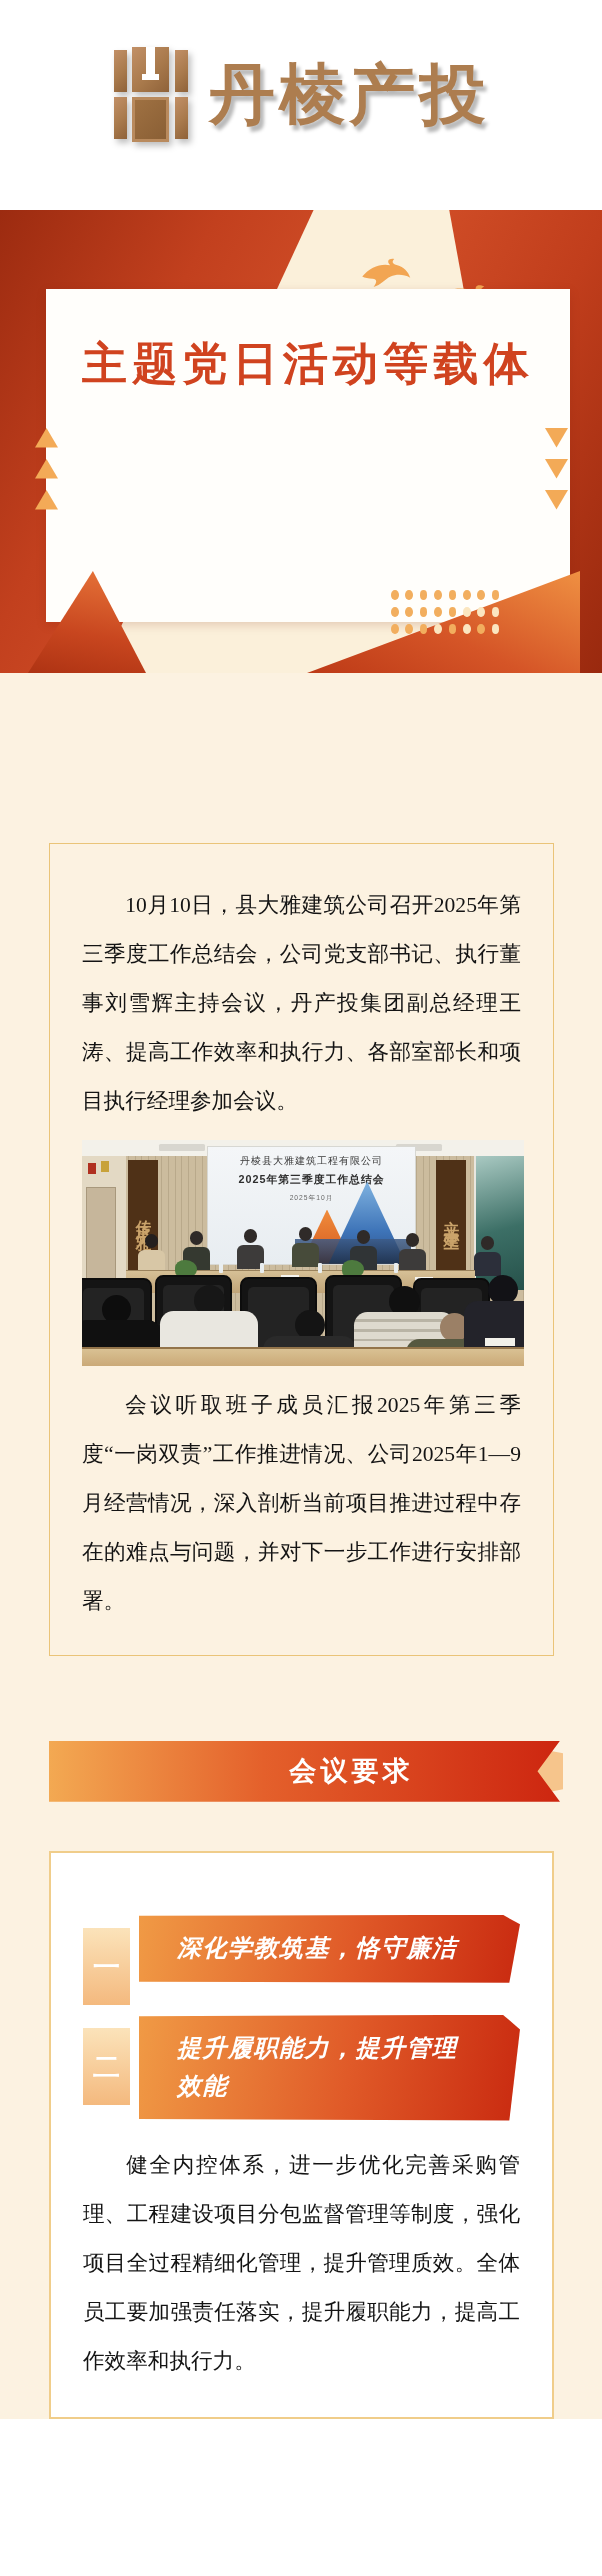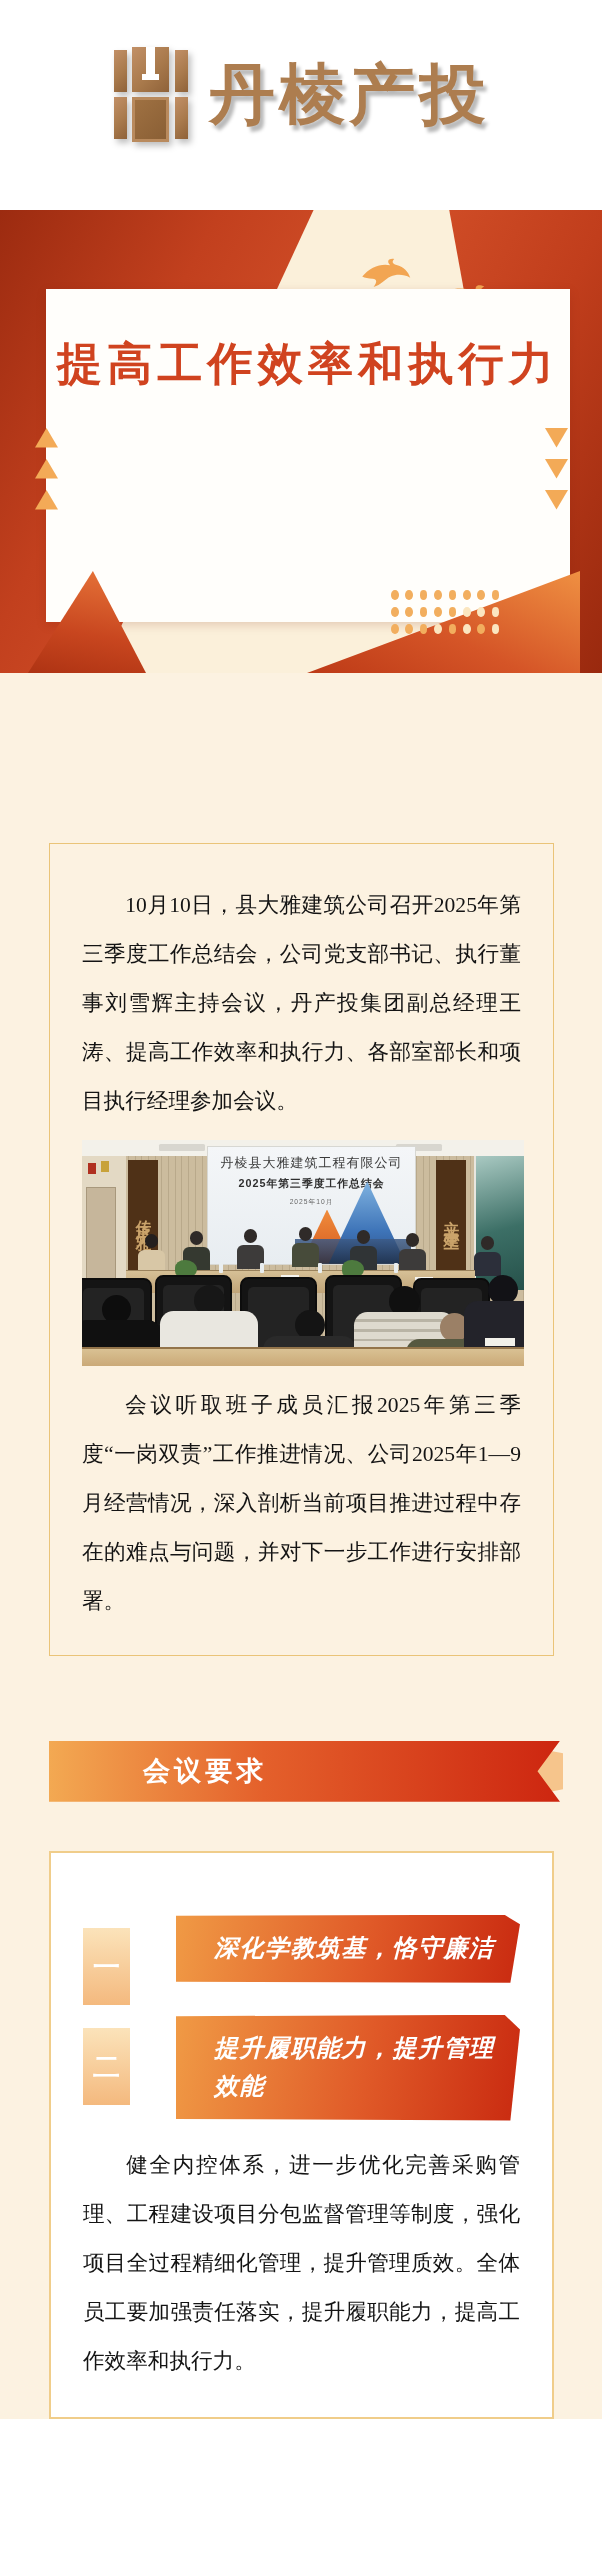--- a/index.html
+++ b/index.html
@@ -73,21 +73,21 @@
   .ph-door { position:absolute; left:4.1px; top:31px; width:30px; height:93px; background:#c6b69b; border:1.5px solid #a8987c; }
   .ph-cert { position:absolute; width:8.2px; height:11.3px; background:#b03020; }
   .ph-panel { position:absolute; top:19.6px; width:30px; height:116px; background:#4f3117;
     display:flex; align-items:center; justify-content:center; }
   .ph-panel span { writing-mode:vertical-rl; font-family:"Liberation Serif","DejaVu Serif",serif;
     color:#caa36a; font-size:15.5px; font-weight:bold; letter-spacing:5.2px; }
   .ph-glass { position:absolute; right:0; top:15.5px; width:50px; height:134px;
     background:linear-gradient(165deg,#a9c9c2 0%,#3c6f66 55%,#26514a 100%); border-left:2.1px solid #e8e6df; }
   .ph-screen { position:absolute; left:126px; top:6.2px; width:207px; height:117px;
     background:linear-gradient(180deg,#f4f6f8 0%,#e8edf1 100%); box-shadow:0 0 0 1px #d7d7d2; }
-  .scr-t1 { margin-top:7.2px; text-align:center; font-size:13px; color:#3a3a3a; letter-spacing:1px; }
+  .scr-t1 { margin-top:7.2px; text-align:center; font-size:10px; color:#3a3a3a; letter-spacing:1px; }
   .scr-t2 { margin-top:5.2px; text-align:center; font-size:10.8px; font-weight:bold; color:#2e2e2e; letter-spacing:1px; }
   .scr-t3 { margin-top:7.2px; text-align:center; font-size:6.7px; color:#666; letter-spacing:1px; }
   .scr-tri { position:absolute; }
   .scr-tri.blue { right:9.3px; bottom:0; width:77px; height:82px;
     background:linear-gradient(180deg,#7fb2e0 0%,#3e74b8 60%,#2c4f86 100%); clip-path:polygon(50% 0,100% 100%,0 100%); }
   .scr-tri.orange { right:62px; bottom:0; width:52px; height:54px;
     background:linear-gradient(180deg,#f08c3c,#d3571e); clip-path:polygon(50% 0,100% 100%,0 100%); }
   .scr-city { position:absolute; right:4.1px; bottom:0; width:116px; height:25px;
     background:linear-gradient(180deg,#3c5a86,#1f3048); opacity:.85; }
   .ph-person { position:absolute; width:27px; height:40px; }
@@ -109,31 +109,31 @@
   .ph-note { position:absolute; width:30px; height:8.2px; background:#f2f1ea; bottom:20.6px; }
 
   
   .rib1-wrap { position:relative; margin:85px 43px 0 49px; height:61px; }
   .rib1-fold { position:absolute; right:-3.1px; top:4.1px; bottom:4.1px; width:44px;
     background:#f6c58c; clip-path:polygon(0 0,100% 16%,100% 84%,0 100%); }
   .rib1 { position:absolute; inset:0;
     background:linear-gradient(90deg,#f3a952 0%,#e4602b 42%,#cd2610 100%);
     clip-path:polygon(0 0,100% 0,95.6% 50%,100% 100%,0 100%); }
   .rib1 .rib1-label { line-height:61px; padding-left:94px; font-size:27px; font-weight:bold;
-    color:#ffffff; letter-spacing:4.1px; }
+    color:#ffffff; letter-spacing:4.1px;text-align:center; }
 
   
   .card-b { margin:49px 49px 0; border:2.1px solid #f0cd8a; background:#ffffff; padding:62px 32px 18.5px; }
   .sec { position:relative; margin-bottom:32px; }
   .sec:last-child { margin-bottom:12.4px; }
   .badge { position:absolute; left:0; top:13.4px; width:47px; height:77px;
     background:linear-gradient(180deg,#fbe3ba 0%,#f4b97e 100%);
     display:flex; align-items:center; justify-content:center;
     color:#ffffff; font-size:27px; font-weight:bold; }
-  .rib2 { margin-left:93px; position:relative;
+  .rib2 { margin-left:56px; position:relative;
     background:linear-gradient(100deg,#f09a45 0%,#e05a28 55%,#c92a10 100%);
     clip-path:polygon(0 1.5%,95.5% 0,100% 14%,97.2% 100%,0 98.5%);
     padding:14.4px 24px 15.5px 38px; }
   .rib2 .hline { display:block; color:#ffffff; font-weight:bold; font-style:italic;
     font-size:24px; line-height:38px; letter-spacing:1.5px; }
   .sec-body { margin-top:20.6px; }
 </style>
 </head>
 <body>
 
@@ -160,21 +160,21 @@
     <div class="beam"></div>
 
     <svg class="dove" style="left:360px; top:47px;" width="52" height="32" viewBox="0 0 100 62">
       <path fill="#f2a552" d="M4 38 C18 20 40 12 58 16 C50 8 56 2 66 4 C60 10 63 14 72 16 C84 19 93 28 97 40 C84 33 70 33 59 38 C48 43 40 55 26 58 C33 49 33 42 24 42 C16 42 9 41 4 38 Z"></path>
     </svg>
     <svg class="dove" style="left:435px; top:68px;" width="67" height="45" viewBox="0 0 100 62">
       <path fill="#f2a552" transform="rotate(18 50 31)" d="M4 38 C18 20 40 12 58 16 C50 8 56 2 66 4 C60 10 63 14 72 16 C84 19 93 28 97 40 C84 33 70 33 59 38 C48 43 40 55 26 58 C33 49 33 42 24 42 C16 42 9 41 4 38 Z"></path>
     </svg>
 
     <div class="title-card">
-      <div class="banner-title bt2">提高工作效率和执行力</div>
+      <div class="banner-title bt2">主题党日活动等载体</div>
     </div>
 
     <div class="tri up" style="left:35px; top:218px;"></div>
     <div class="tri up" style="left:35px; top:249px;"></div>
     <div class="tri up" style="left:35px; top:280px;"></div>
     <div class="tri down" style="left:545px; top:218px;"></div>
     <div class="tri down" style="left:545px; top:249px;"></div>
     <div class="tri down" style="left:545px; top:280px;"></div>
 
     <div class="corner-tri corner-left"></div>

